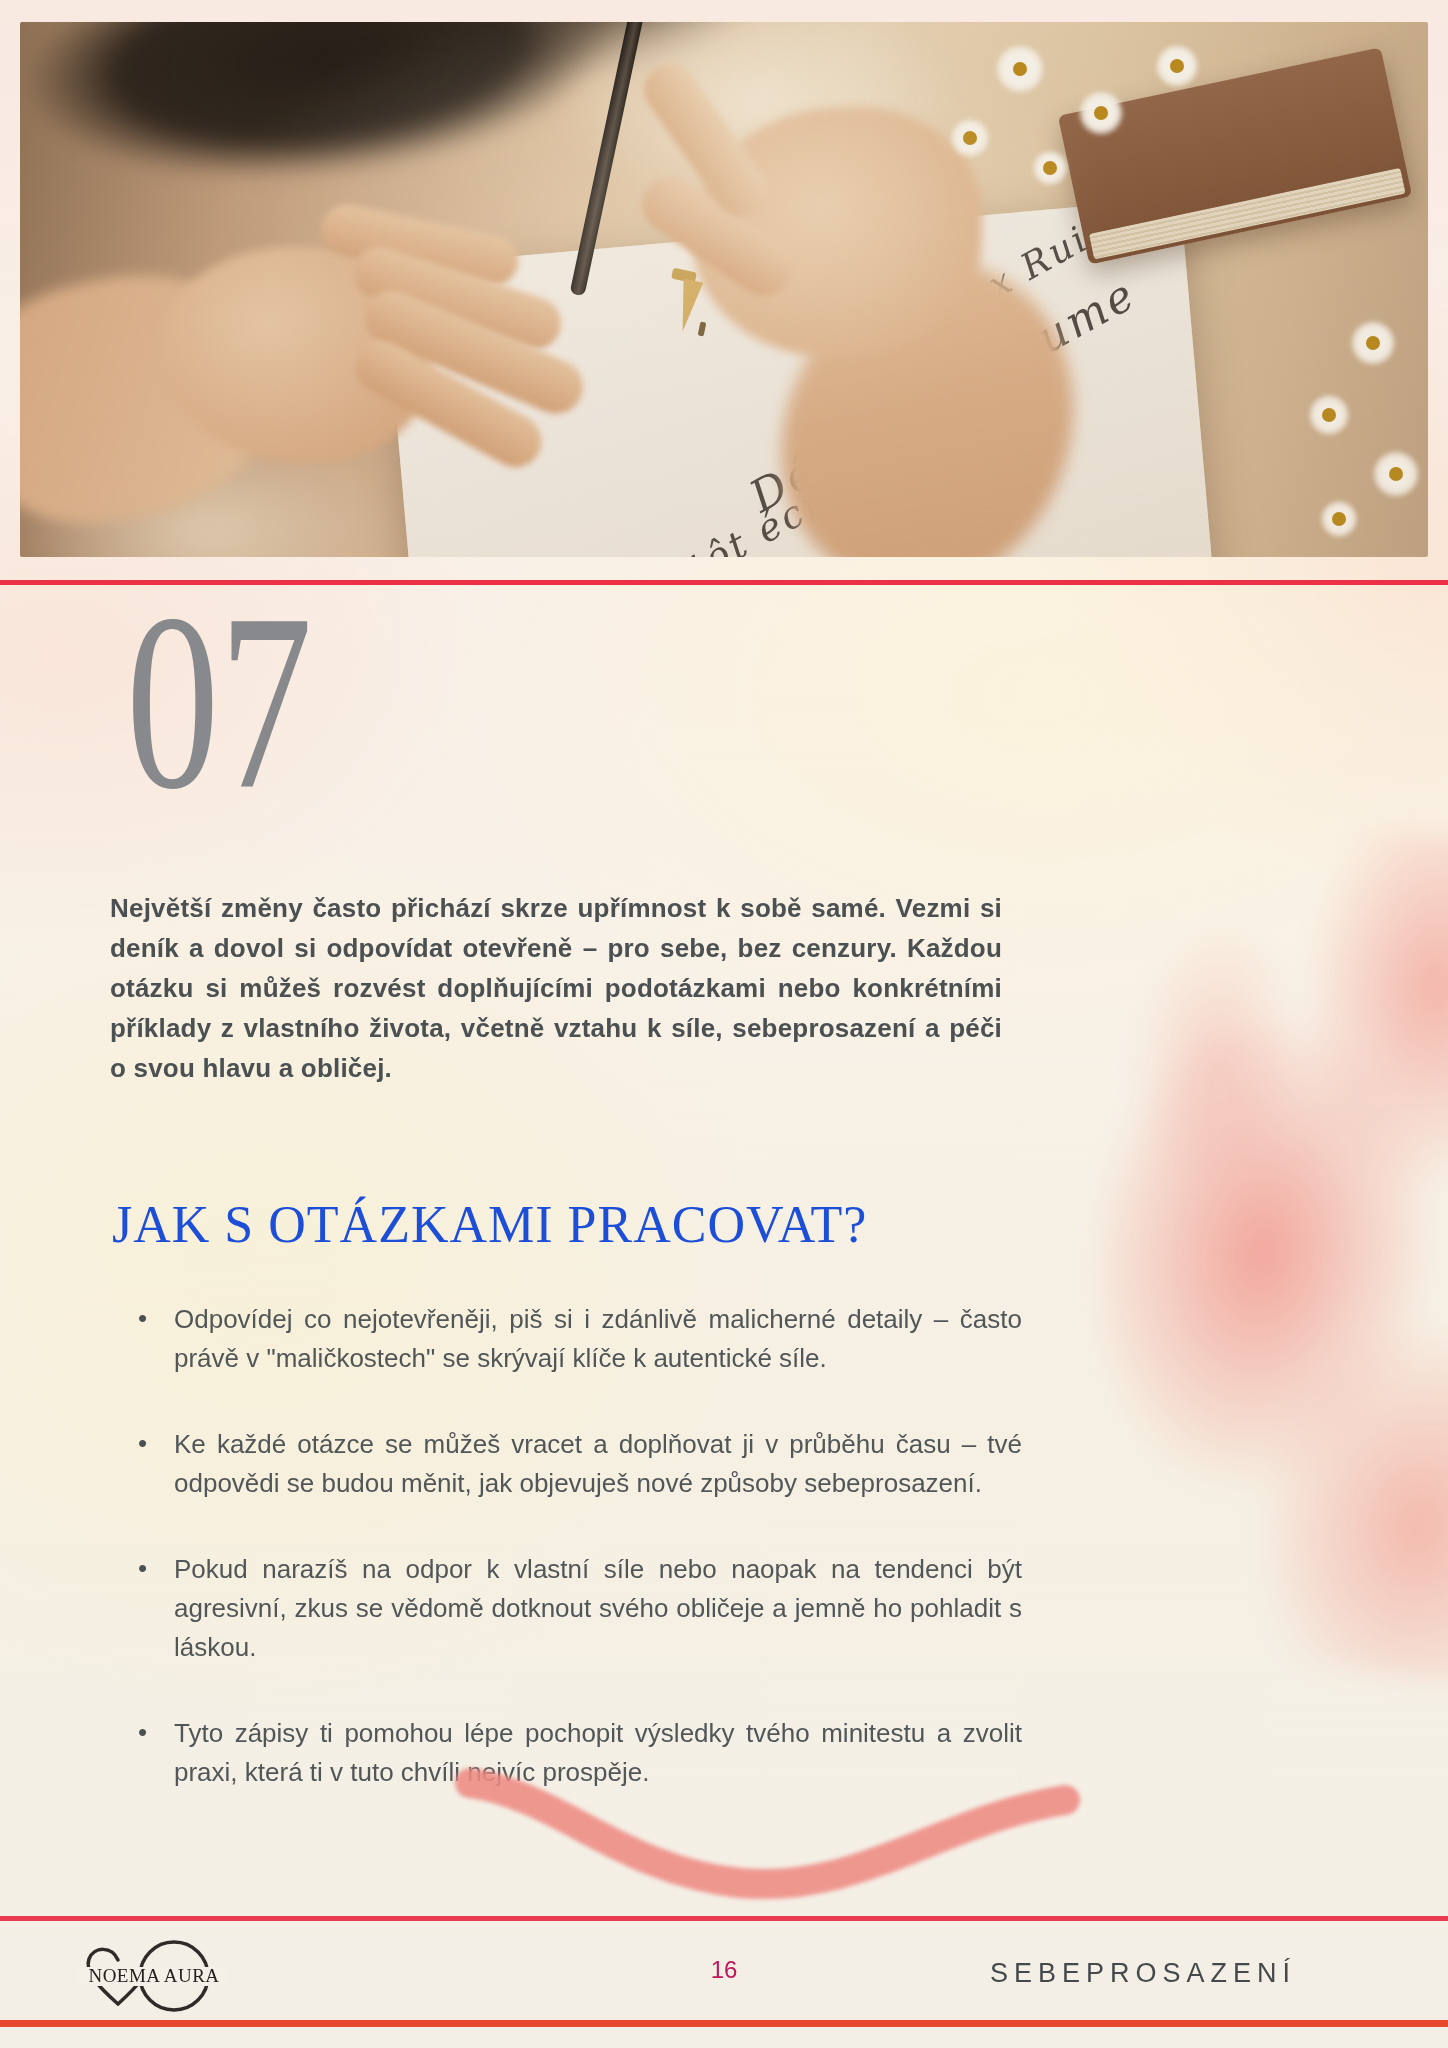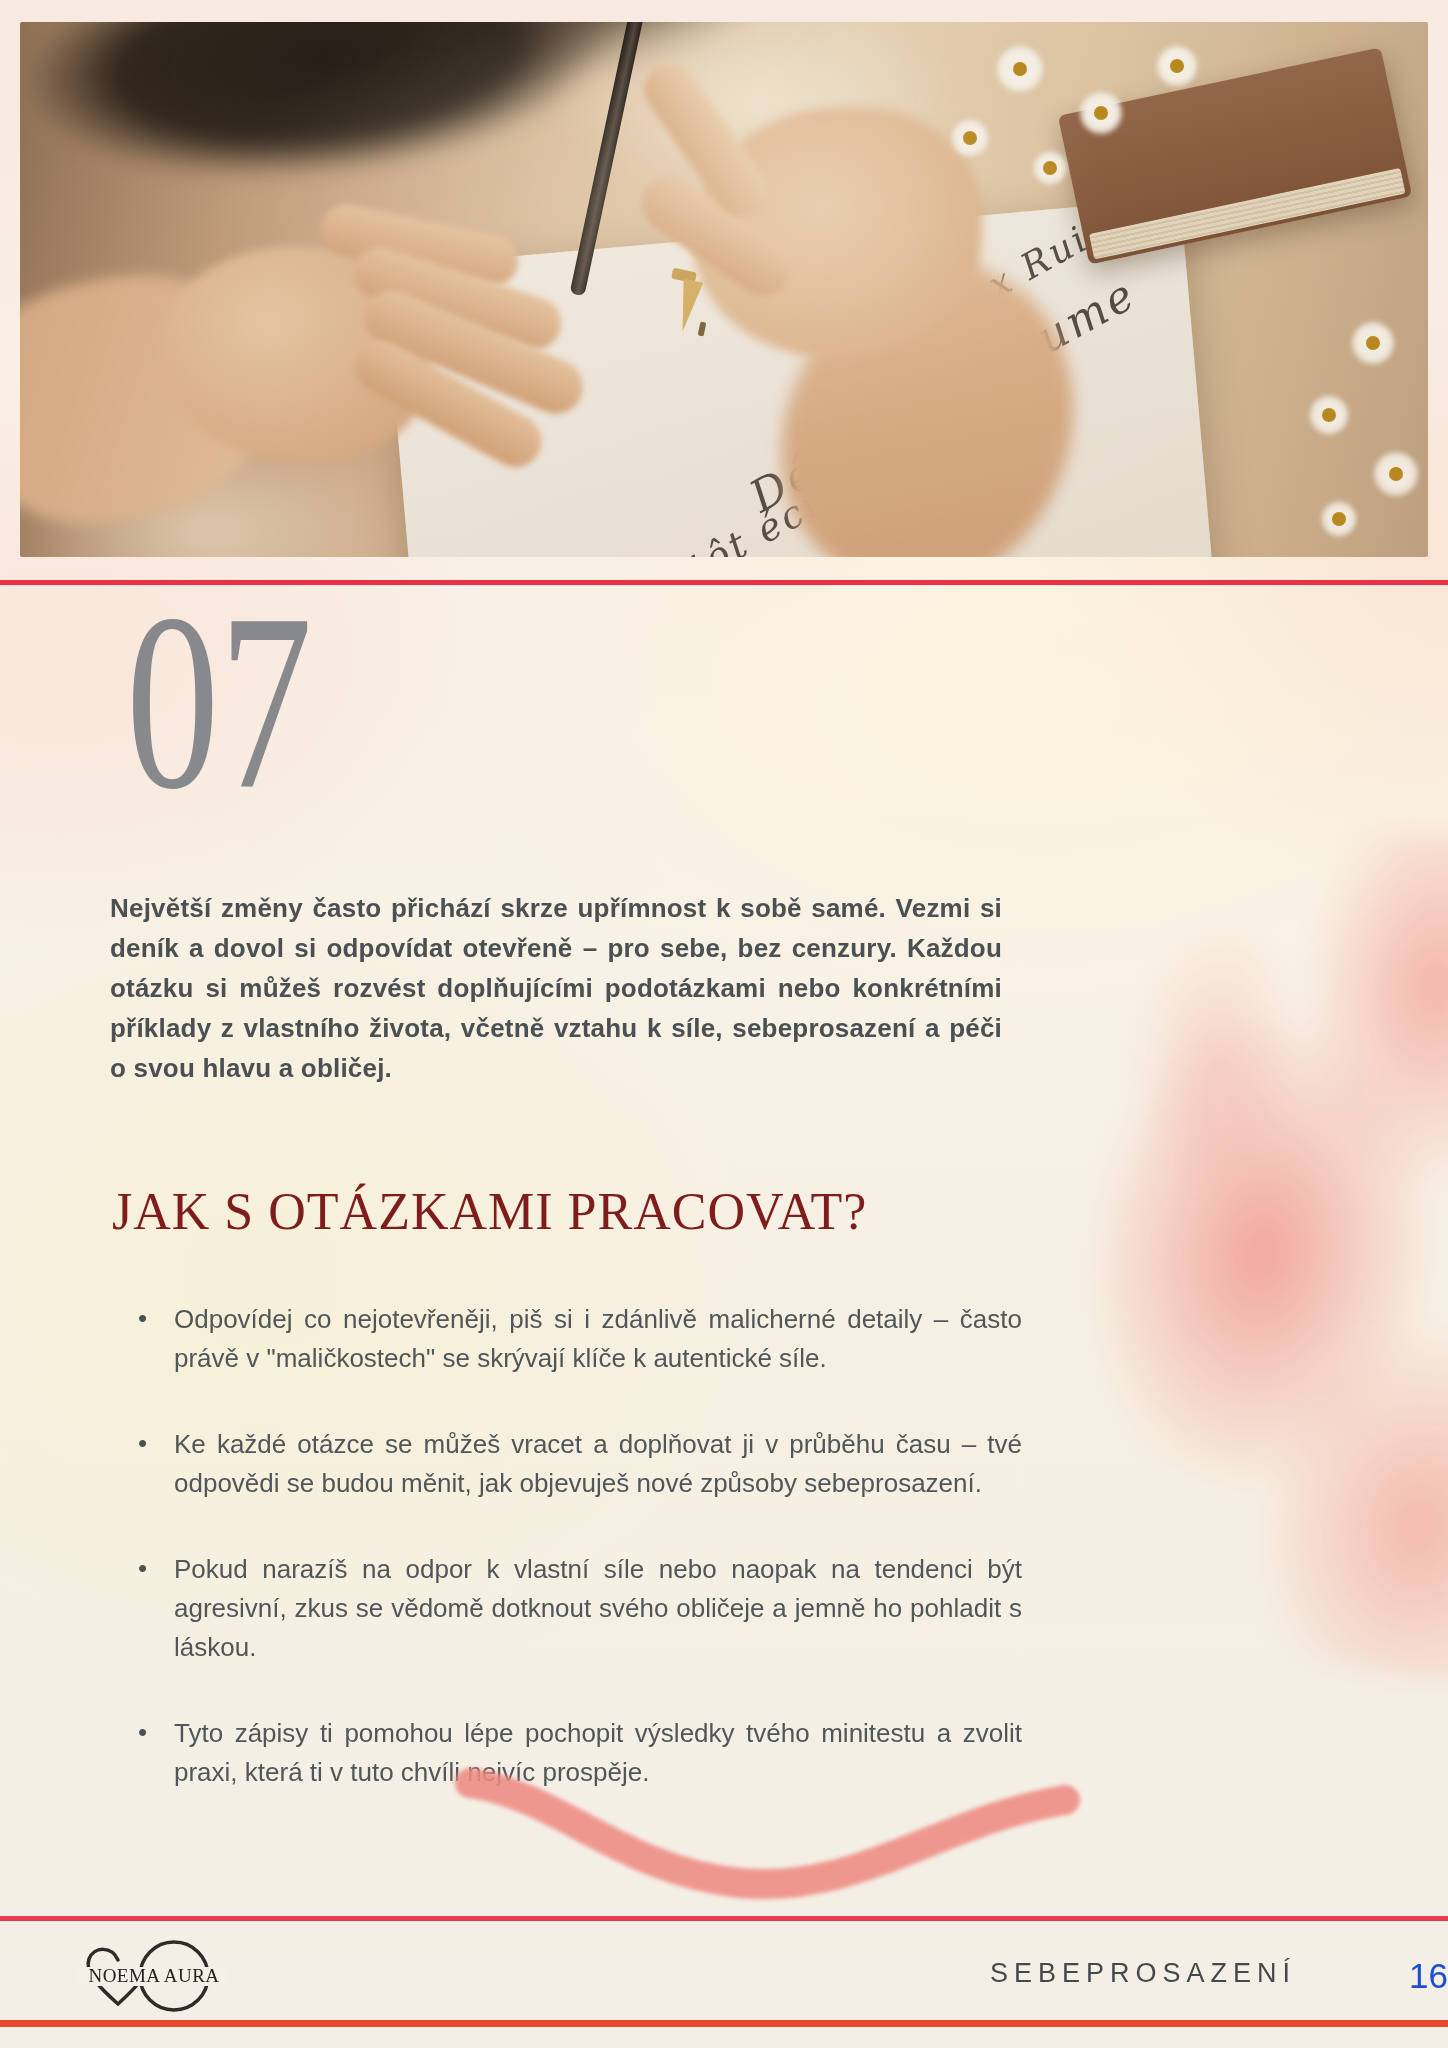--- a/index.html
+++ b/index.html
@@ -117,22 +117,22 @@
   .bullets {
     position:absolute; left:162px; top:1288px; width:848px;
     margin:12px; padding:0; list-style:none;
     font-size:26px; line-height:39px; color:#515658; text-align:justify;
   }
   .bullets li { position:relative; margin:0 0 47px 0; }
   .bullets li::before { content:"\2022"; position:absolute; left:-36px; top:-1px; color:#4b5052; }
 
   
   .logo { position:absolute; left:74px; top:1934px; }
-  .page-num { position:absolute; left:0; top:1956px; width:1448px; text-align:right;
-    font-size:35px; color:#1d4ed8; }
+  .page-num { position:absolute; left:0; top:1956px; width:1448px; text-align:center;
+    font-size:24px; color:#be185d; }
   .footer-right { position:absolute; right:152px; top:1958px;
     font-size:27px; letter-spacing:6px; color:#45494c; }
 </style>
 </head>
 <body>
 
 <div class="page">
   <div class="page-bg"></div>
   <div class="watercolor-blob"></div>
 
@@ -177,21 +177,21 @@
   </div>
 
   <div class="rule rule-top" style="background:#ec3147;"></div>
 
   <div class="chapter-number" style="color:#87898c;">07</div>
   <div class="chapter-title" style="color:#3f4346;">
   </div>
 
   <p class="intro">Největší změny často přichází skrze upřímnost k sobě samé. Vezmi si deník a dovol si odpovídat otevřeně – pro sebe, bez cenzury. Každou otázku si můžeš rozvést doplňujícími podotázkami nebo konkrétními příklady z vlastního života, včetně vztahu k síle, sebeprosazení a péči o svou hlavu a obličej.</p>
 
-  <div class="section-heading" style="color:#7f1d1d;">JAK S OTÁZKAMI PRACOVAT?</div>
+  <div class="section-heading" style="color:#1d4ed8;margin-top:13px;">JAK S OTÁZKAMI PRACOVAT?</div>
   <ul class="bullets">
     <li>Odpovídej co nejotevřeněji, piš si i zdánlivě malicherné detaily – často právě v "maličkostech" se skrývají klíče k autentické síle.</li>
     <li>Ke každé otázce se můžeš vracet a doplňovat ji v průběhu času – tvé odpovědi se budou měnit, jak objevuješ nové způsoby sebeprosazení.</li>
     <li>Pokud narazíš na odpor k vlastní síle nebo naopak na tendenci být agresivní, zkus se vědomě dotknout svého obličeje a jemně ho pohladit s láskou.</li>
     <li>Tyto zápisy ti pomohou lépe pochopit výsledky tvého minitestu a zvolit praxi, která ti v tuto chvíli nejvíc prospěje.</li>
   </ul>
 
   <svg class="brush-stroke" width="660" height="180" viewBox="0 0 660 180">
     <path d="M30 45 C 120 58 180 132 300 145 C 420 156 500 82 625 62" fill="none" stroke="#ee8b84" stroke-width="30" stroke-linecap="round"></path>
   </svg>

